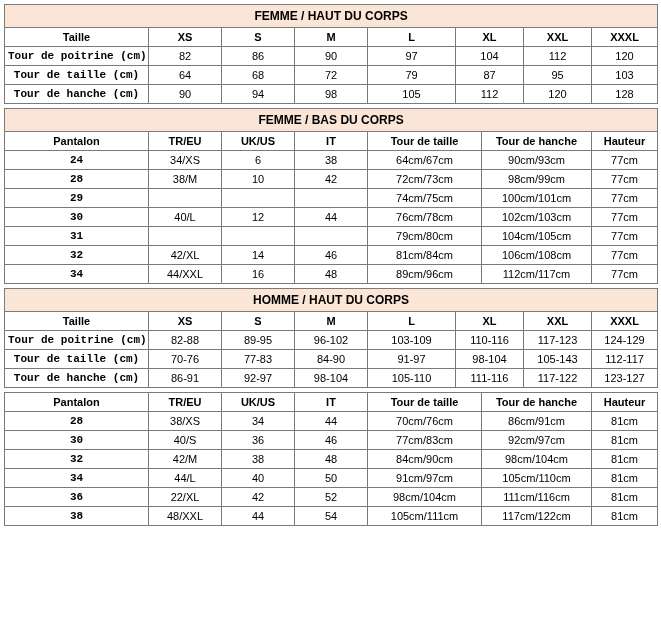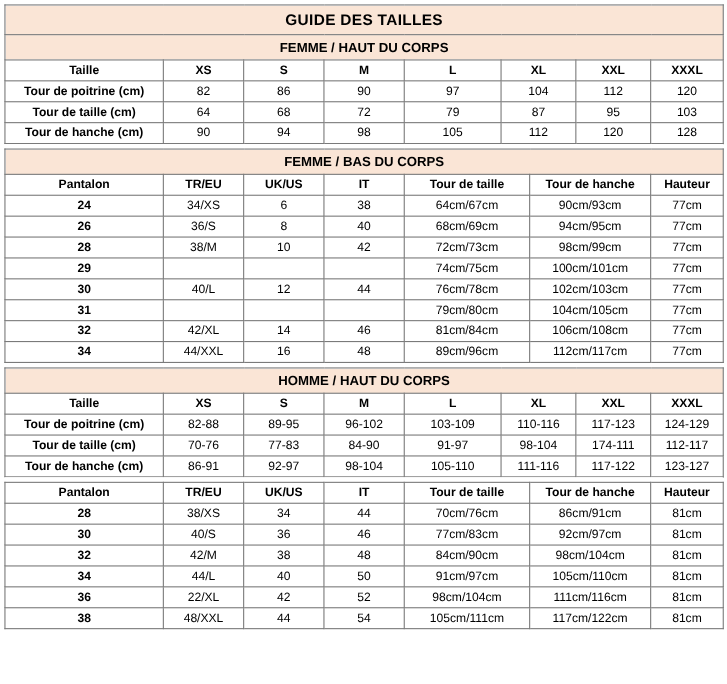--- a/index.html
+++ b/index.html
@@ -50,20 +50,21 @@
     background: #fae5d6;
     font-weight: bold;
     font-size: 12px;
     height: 18px;
   }
   .hdr td {
     font-weight: bold;
   }
   .rowlabel {
     font-weight: bold;
+    font-family: Liberation Mono, monospace;
   }
   .spacer {
     height: 4px;
     border: none;
     background: #ffffff;
   }
   .spacer td {
     border: none;
     background: #ffffff;
     padding: 0;
@@ -80,23 +81,20 @@
       <col style="width:144px">
         <col style="width:73px">
         <col style="width:73px">
         <col style="width:73px">
         <col style="width:88px">
         <col style="width:68px">
         <col style="width:68px">
         <col style="width:66px">
     </colgroup>
     <tbody>
-      <tr>
-        <td class="title-cell" colspan="8">GUIDE DES TAILLES</td>
-      </tr>
       <tr>
         <td class="section-cell" colspan="8">FEMME / HAUT DU CORPS</td>
       </tr>
       <tr class="hdr">
         <td>Taille</td>
         <td>XS</td>
         <td>S</td>
         <td>M</td>
         <td>L</td>
         <td>XL</td>
@@ -170,29 +168,20 @@
       <tr>
         <td class="rowlabel">24</td>
         <td>34/XS</td>
         <td>6</td>
         <td>38</td>
         <td>64cm/67cm</td>
         <td>90cm/93cm</td>
         <td>77cm</td>
       </tr>
       <tr>
-        <td class="rowlabel">26</td>
-        <td>36/S</td>
-        <td>8</td>
-        <td>40</td>
-        <td>68cm/69cm</td>
-        <td>94cm/95cm</td>
-        <td>77cm</td>
-      </tr>
-      <tr>
         <td class="rowlabel">28</td>
         <td>38/M</td>
         <td>10</td>
         <td>42</td>
         <td>72cm/73cm</td>
         <td>98cm/99cm</td>
         <td>77cm</td>
       </tr>
       <tr>
         <td class="rowlabel">29</td>
@@ -285,21 +274,21 @@
         <td>117-123</td>
         <td>124-129</td>
       </tr>
       <tr>
         <td class="rowlabel">Tour de taille (cm)</td>
         <td>70-76</td>
         <td>77-83</td>
         <td>84-90</td>
         <td>91-97</td>
         <td>98-104</td>
-        <td>174-111</td>
+        <td>105-143</td>
         <td>112-117</td>
       </tr>
       <tr>
         <td class="rowlabel">Tour de hanche (cm)</td>
         <td>86-91</td>
         <td>92-97</td>
         <td>98-104</td>
         <td>105-110</td>
         <td>111-116</td>
         <td>117-122</td>

